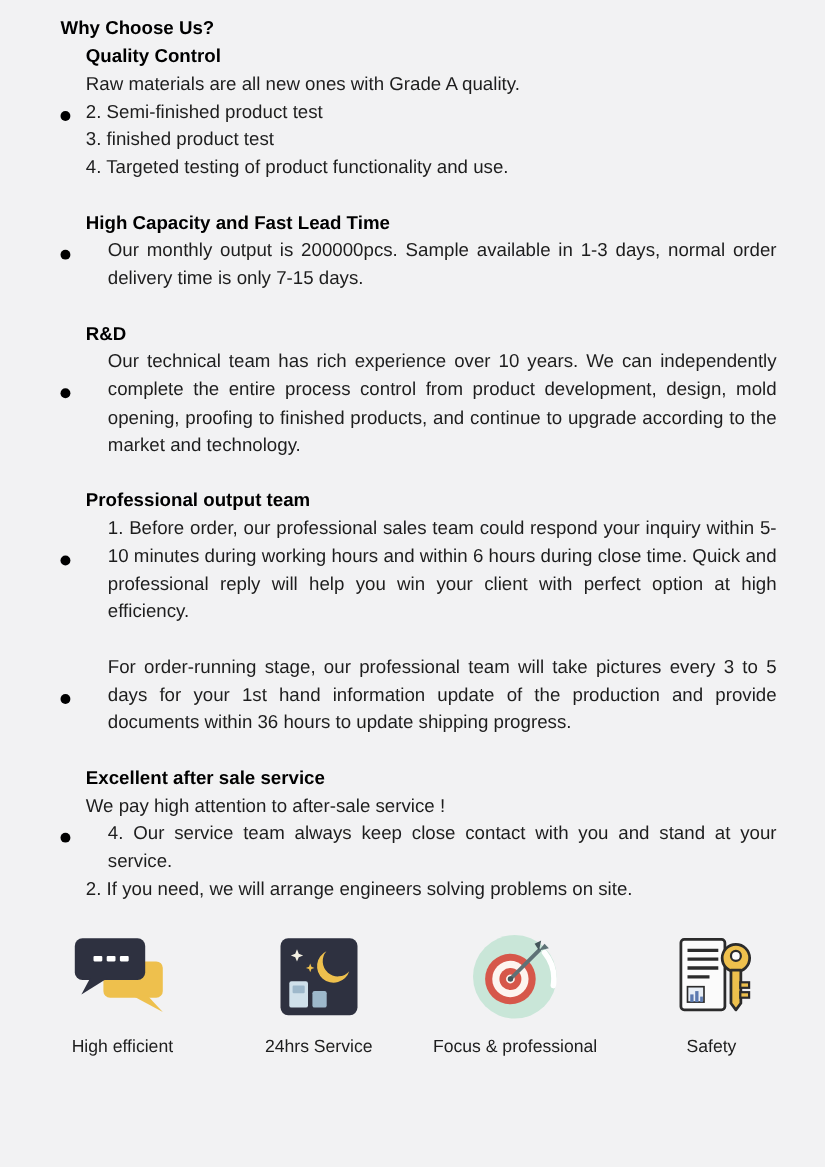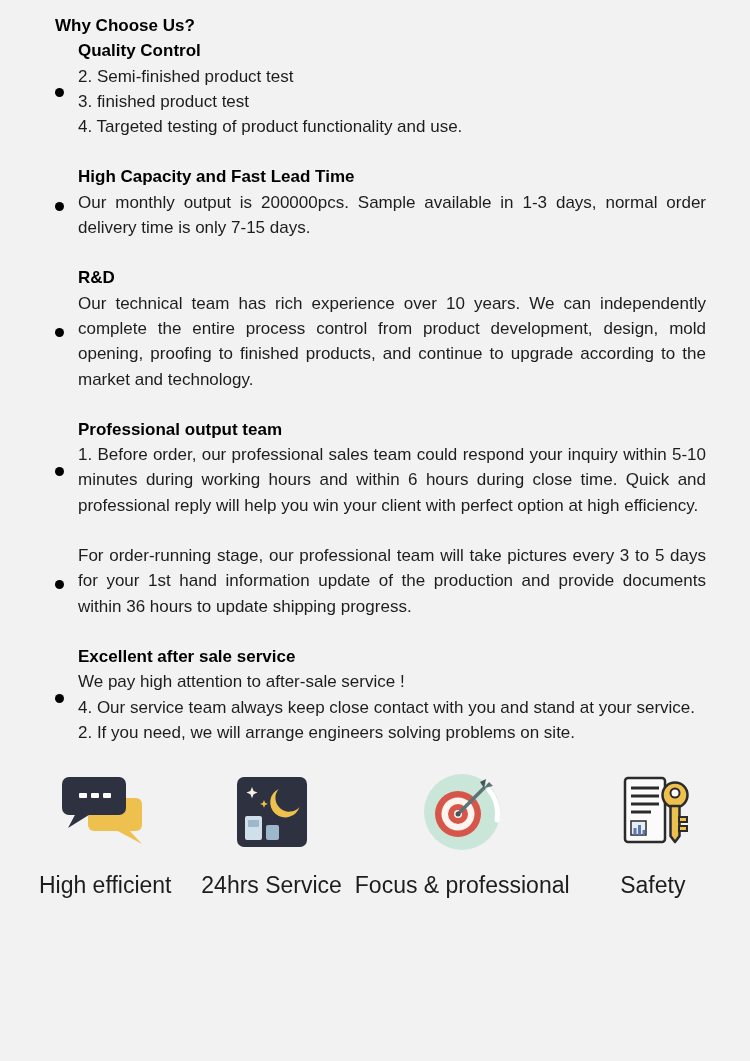--- a/index.html
+++ b/index.html
@@ -22,56 +22,57 @@
   .dot {
     flex: 0 0 auto;
     width: 9px; height: 9px;
     border-radius: 50%;
     background: #000;
     margin-top: 8px;
   }
   .content { flex: 1; margin-left: 14px; min-width: 0; }
   .content h2 { font-size: 17px; font-weight: 700; line-height: 25.3px; color: #000; }
   .content p { font-size: 17px; line-height: 25.3px; }
-  .content p.justify { text-align: justify; }
+  .content p.justify { text-align: justify; margin-left: 20px; }
   .features {
     display: flex;
     padding: 0 14px 0 22px;
     margin-top: 23px;
   }
   .feature {
     flex: 1;
     display: flex;
     flex-direction: column;
     align-items: center;
   }
   .feature .icon-box {
     height: 84px;
     display: flex;
     align-items: center;
     justify-content: center;
   }
   .feature .label {
-    margin-top: 19px;
-    font-size: 23px;
+    margin-top: 9px;
+    font-size: 16px;
     line-height: 25.3px;
     white-space: nowrap;
   }
 </style>
 </head>
 <body>
 
 <div class="page">
 
   <h1 class="title">Why Choose Us?</h1>
 
   <section class="block">
     <span class="dot"></span>
     <div class="content">
       <h2>Quality Control</h2>
+      <p>Raw materials are all new ones with Grade A quality.</p>
       <p>2. Semi-finished product test</p>
       <p>3. finished product test</p>
       <p>4. Targeted testing of product functionality and use.</p>
     </div>
   </section>
 
   <section class="block">
     <span class="dot"></span>
     <div class="content">
       <h2>High Capacity and Fast Lead Time</h2>

